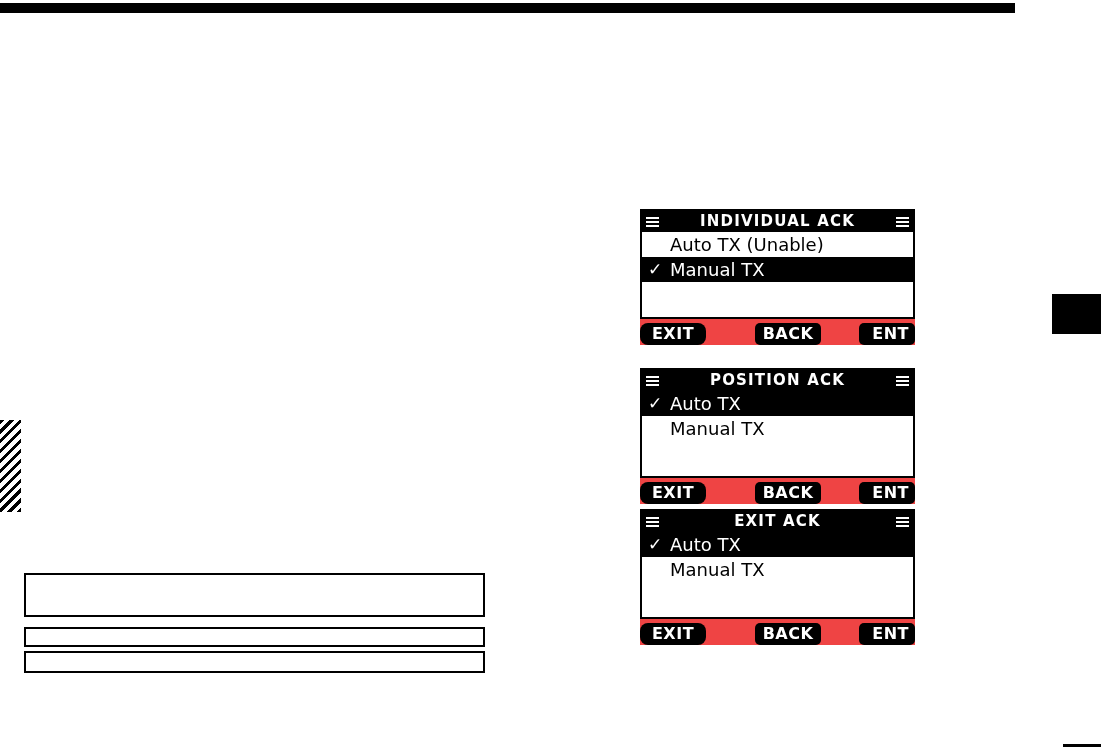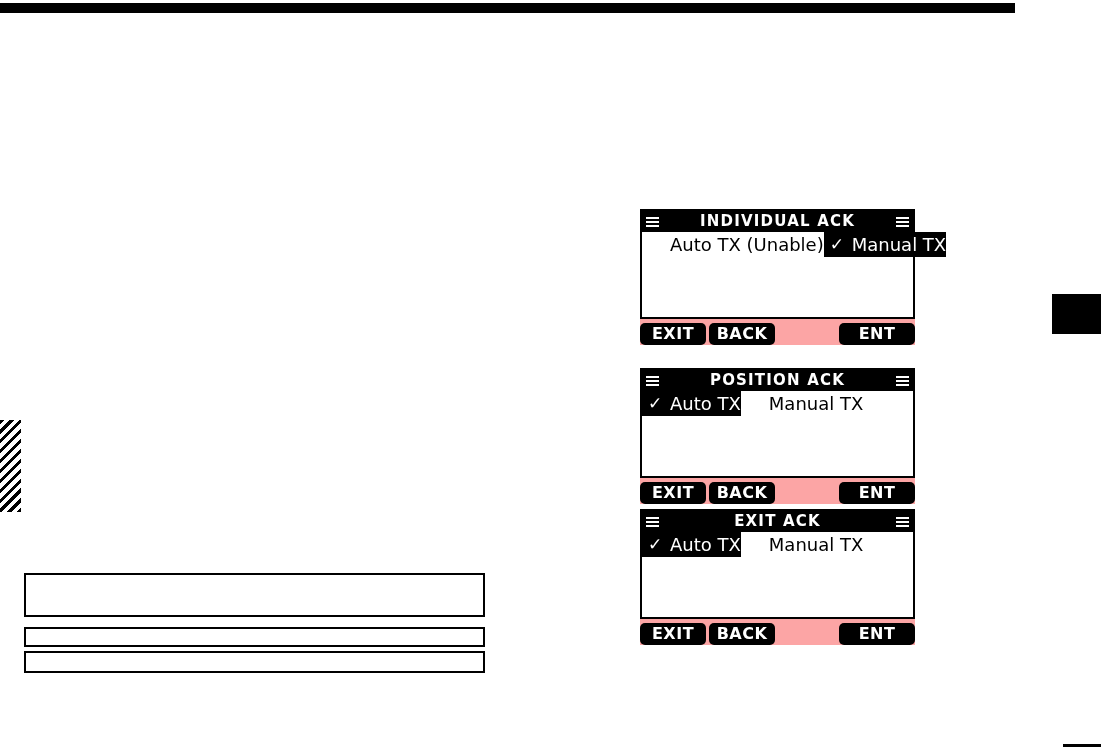--- a/index.html
+++ b/index.html
@@ -63,21 +63,21 @@
   }
   .box-a { left: 24px; top: 573px; width: 461px; height: 44px; }
   .box-b { left: 24px; top: 627px; width: 461px; height: 20px; }
   .box-c { left: 24px; top: 651px; width: 461px; height: 22px; }
 
   
   .lcd {
     position: absolute;
     left: 640px;
     width: 275px;
-    background: #fca5a5;
+    background: #ef4444;
     box-sizing: border-box;
   }
   .lcd-1 { top: 209px; }
   .lcd-2 { top: 368px; }
   .lcd-3 { top: 509px; }
 
   .lcd-frame {
     border: 2px solid #000000;
     background: #ffffff;
     box-sizing: border-box;
@@ -123,21 +123,21 @@
     white-space: nowrap;
     font-family: "DejaVu Sans", sans-serif;
   }
 
   
   .lcd-list {
     flex: 1 1 auto;
     padding: 0;
     background: #ffffff;
     display: flex;
-    flex-direction: row;
+    flex-direction: column;
   }
   .lcd-row {
     height: 25px;
     display: flex;
     align-items: center;
     padding-left: 6px;
     box-sizing: border-box;
     color: #000000;
     background: #ffffff;
     font-size: 18px;
@@ -175,23 +175,23 @@
     font-size: 16px;
     font-weight: bold;
     font-family: "DejaVu Sans", sans-serif;
     letter-spacing: 0.5px;
     height: 22px;
     line-height: 22px;
     padding: 0 6px;
     box-sizing: border-box;
     text-align: center;
   }
-  .softkey-exit { width: 66px; }
-  .softkey-back { width: 66px; }
-  .softkey-ent  { width: 76px; margin-left: auto; }
+  .softkey-exit { width: 66px; border-radius: 8px; }
+  .softkey-back { width: 66px; margin-left: 46px; }
+  .softkey-ent  { width: 56px; margin-left: auto; text-align: right; }
 </style>
 </head>
 <body>
 
 <div class="top-rule"></div>
 <div class="section-tab"></div>
 <div class="hatch-block"></div>
 <div class="bottom-rule"></div>
 
 <div class="box box-a">

